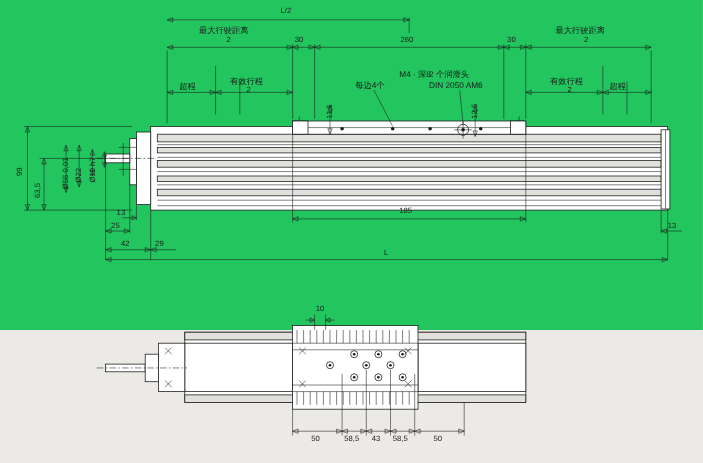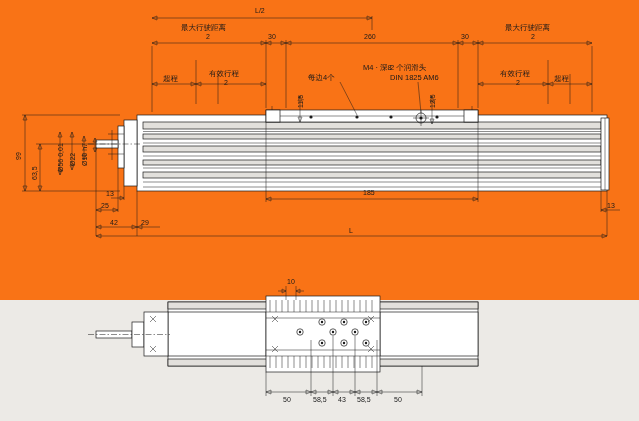--- a/index.html
+++ b/index.html
@@ -1,17 +1,17 @@
 <!DOCTYPE html>
 <html><head>
 <meta charset="utf-8">
 <style>
   html,body{margin:0;padding:0;background:#eceae6;}
   body{width:639px;height:421px;font-family:"Liberation Sans",sans-serif;overflow:hidden;}
-  #stage{position:relative;width:639px;height:300px;background:#f97316;text-decoration:underline;}
+  #stage{position:relative;width:639px;height:300px;background:#22c55e;text-decoration:underline;}
   .lbl{position:absolute;font-size:7px;color:#1a1a1a;white-space:nowrap;line-height:1;}
   .lbl.cn{font-size:7.5px;}
   .lbl.vert{transform-origin:0 0;}
   svg{position:absolute;left:0;top:0;}
   .ln{stroke:#1a1a1a;stroke-width:.7;fill:none;}
   .lnT{stroke:#1a1a1a;stroke-width:.5;fill:none;}
   .dim{stroke:#1a1a1a;stroke-width:.5;fill:none;}
   .ctr{stroke:#1a1a1a;stroke-width:.5;fill:none;stroke-dasharray:6 2 1.5 2;}
   .fillw{fill:#ffffff;stroke:#1a1a1a;stroke-width:.7;}
   .fillg{fill:#e2e0dc;stroke:#1a1a1a;stroke-width:.7;}
@@ -326,23 +326,23 @@
   <div class="lbl" style="left:461px;top:33px;">30</div>
 
   <div class="lbl cn" style="left:163px;top:75px;">超程</div>
   <div class="lbl cn" style="left:209px;top:70px;">有效行程</div>
   <div class="lbl" style="left:224px;top:79px;">2</div>
   <div class="lbl cn" style="left:500px;top:70px;">有效行程</div>
   <div class="lbl" style="left:516px;top:79px;">2</div>
   <div class="lbl cn" style="left:554px;top:75px;">超程</div>
 
   <div class="lbl cn" style="left:317px;top:64px;padding-left:46px;">M4 · 深8</div>
-  <div class="lbl cn" style="left:308px;top:74px;">每边4个</div>
+  <div class="lbl cn" style="left:323px;top:74px;">每边4个</div>
   <div class="lbl cn" style="left:390px;top:64px;">2 个润滑头</div>
-  <div class="lbl cn" style="left:390px;top:74px;">DIN 1825 AM6</div>
+  <div class="lbl cn" style="left:390px;top:74px;">DIN 2050 AM6</div>
 
   <div class="lbl vert" style="left:297px;top:108px;transform:rotate(-90deg);">11,5</div>
   <div class="lbl vert" style="left:429px;top:108px;transform:rotate(-90deg);">12,5</div>
 
   <div class="lbl" style="left:363px;top:189px;">185</div>
   <div class="lbl" style="left:106px;top:190px;">13</div>
   <div class="lbl" style="left:101px;top:202px;">25</div>
   <div class="lbl" style="left:110px;top:219px;">42</div>
   <div class="lbl" style="left:141px;top:219px;">29</div>
   <div class="lbl" style="left:607px;top:202px;">13</div>

